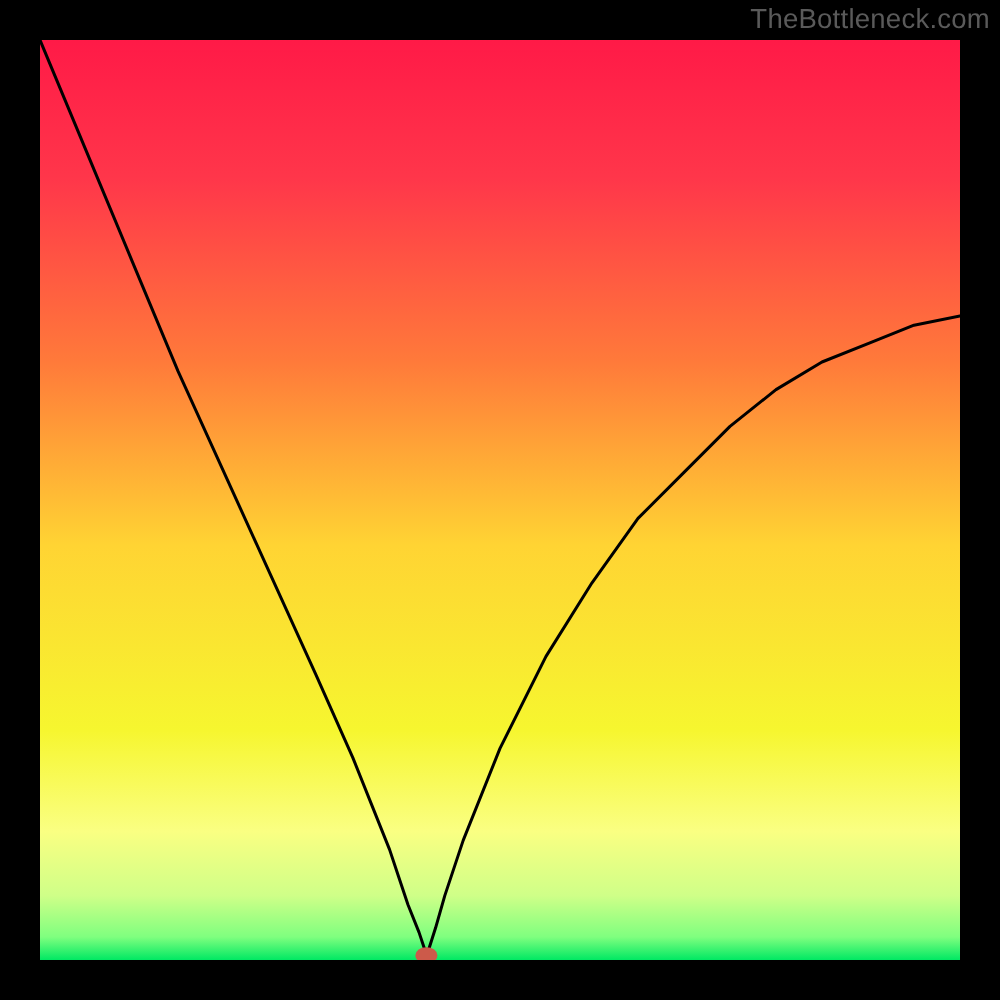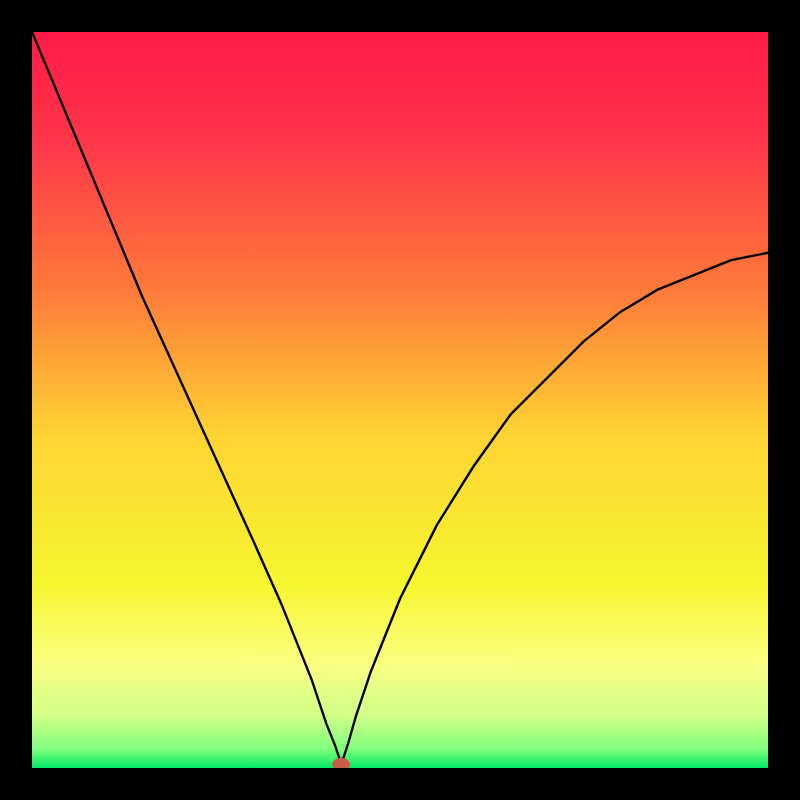--- a/index.html
+++ b/index.html
@@ -37,20 +37,21 @@
     overflow: hidden;
   }
   svg {
     display: block;
   }
 </style>
 </head>
 <body>
 
 <div class="frame">
+  <div class="watermark">TheBottleneck.com</div>
   <div class="plot-wrap">
     <svg id="plot-svg" width="736" height="736" viewBox="0 0 736 736">
       <defs>
         <linearGradient id="bg-grad" x1="0" y1="0" x2="0" y2="1">
             <stop offset="0%" stop-color="#ff1a47"></stop>
             <stop offset="15%" stop-color="#ff364a"></stop>
             <stop offset="35%" stop-color="#ff7a3a"></stop>
             <stop offset="55.00000000000001%" stop-color="#ffd433"></stop>
             <stop offset="75%" stop-color="#f6f62f"></stop>
             <stop offset="86%" stop-color="#faff82"></stop>

